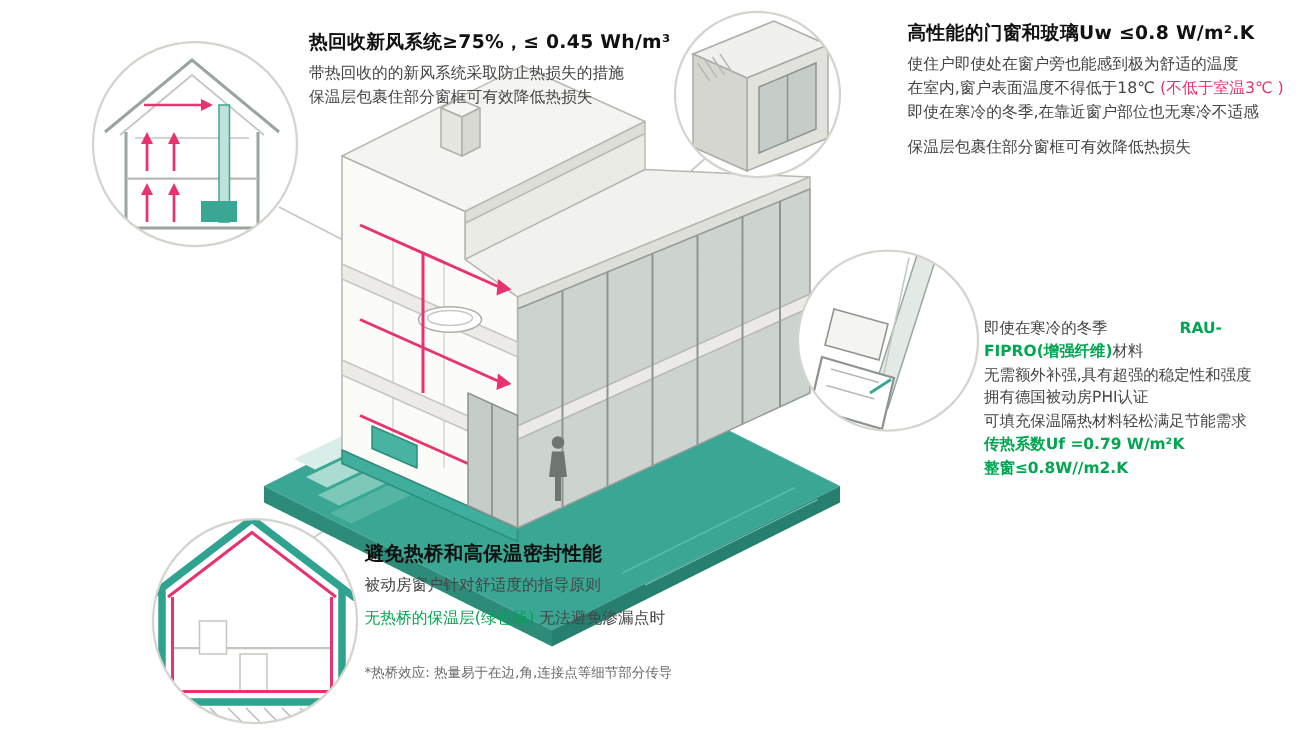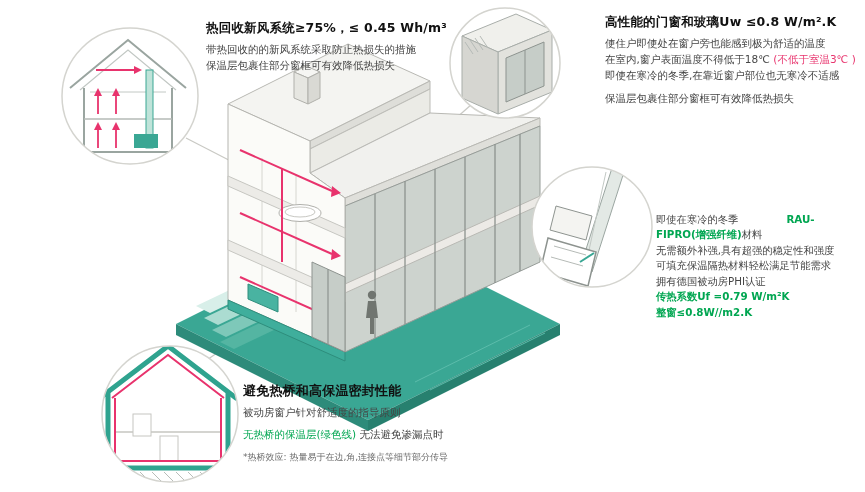--- a/index.html
+++ b/index.html
@@ -8,21 +8,21 @@
     font-family:"DejaVu Sans","Liberation Sans",sans-serif;color:#1f1f1f;
   }
   svg{position:absolute;left:0;top:0;}
   .note{position:absolute;}
   .note-title{font-size:12.5px;font-weight:bold;color:#111;margin-bottom:5px;letter-spacing:0.2px;}
   .note-line{font-size:10.5px;color:#454545;line-height:1.5;}
   .gap{height:8px;}
   .red-t{color:#e8336d;margin-top:27px;}
   .green-t{color:#00a651;}
   .hl-green{color:#00a651;font-weight:bold;padding-left:48px;}
-  .footnote{font-size:9px;color:#6b6b6b;margin-top:8px;}
+  .footnote{font-size:9px;color:#6b6b6b;margin-top:21px;}
   .small-note .note-line{font-size:10.3px;line-height:1.5;}
 </style>
 </head>
 <body>
 
 <div id="stage">
 
   <svg width="865" height="492" viewBox="0 0 865 492">
     <defs>
       <clipPath id="c1">
@@ -201,27 +201,27 @@
     <div class="note-line">使住户即使处在窗户旁也能感到极为舒适的温度</div>
     <div class="note-line"><span>在室内,窗户表面温度不得低于18℃ </span><span class="red-t">(不低于室温3℃ )</span></div>
     <div class="note-line">即使在寒冷的冬季,在靠近窗户部位也无寒冷不适感</div>
     <div class="gap"></div>
     <div class="note-line">保温层包裹住部分窗框可有效降低热损失</div>
   </div>
 
   <div class="note small-note" style="left:656px;top:212px;width:208px;">
     <div class="note-line"><span>即使在寒冷的冬季</span><span class="hl-green">RAU-FIPRO(增强纤维)</span><span>材料</span></div>
     <div class="note-line">无需额外补强,具有超强的稳定性和强度</div>
+    <div class="note-line">拥有德国被动房PHI认证</div>
     <div class="note-line">可填充保温隔热材料轻松满足节能需求</div>
-    <div class="note-line">拥有德国被动房PHI认证</div>
     <div class="note-line green-t" style="font-weight:bold;">传热系数Uf =0.79 W/m²K</div>
     <div class="note-line green-t" style="font-weight:bold;">整窗≤0.8W//m2.K</div>
   </div>
 
-  <div class="note" style="left:243px;top:382px;width:310px;">
+  <div class="note" style="left:243px;top:360px;width:310px;">
     <div class="note-title" style="font-size:13px;">避免热桥和高保温密封性能</div>
     <div class="note-line">被动房窗户针对舒适度的指导原则</div>
     <div class="gap" style="height:6px;"></div>
     <div class="note-line"><span class="green-t">无热桥的保温层(绿色线)</span><span> 无法避免渗漏点时</span></div>
     <div class="footnote">*热桥效应: 热量易于在边,角,连接点等细节部分传导</div>
   </div>
 
 </div>
 
 </body></html>

